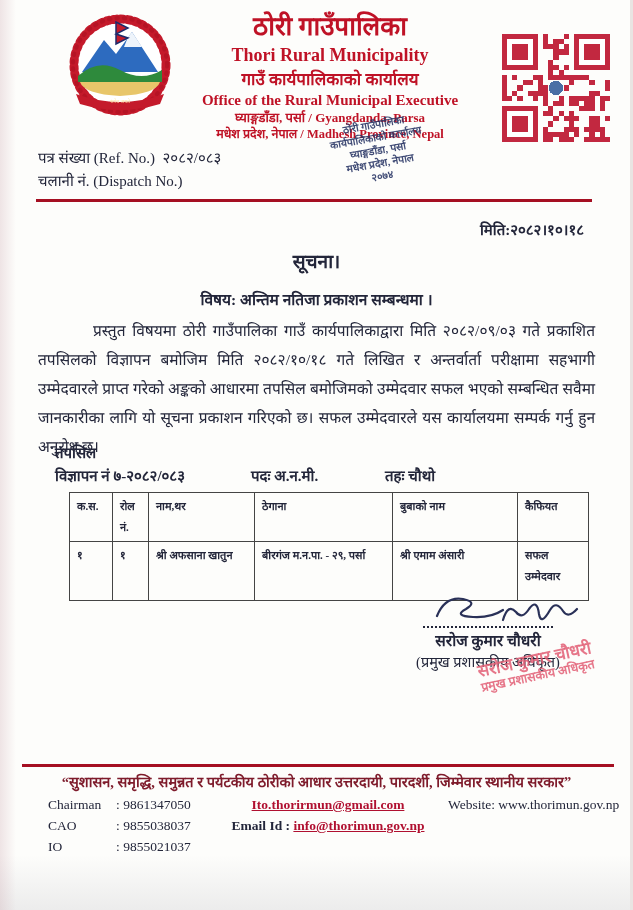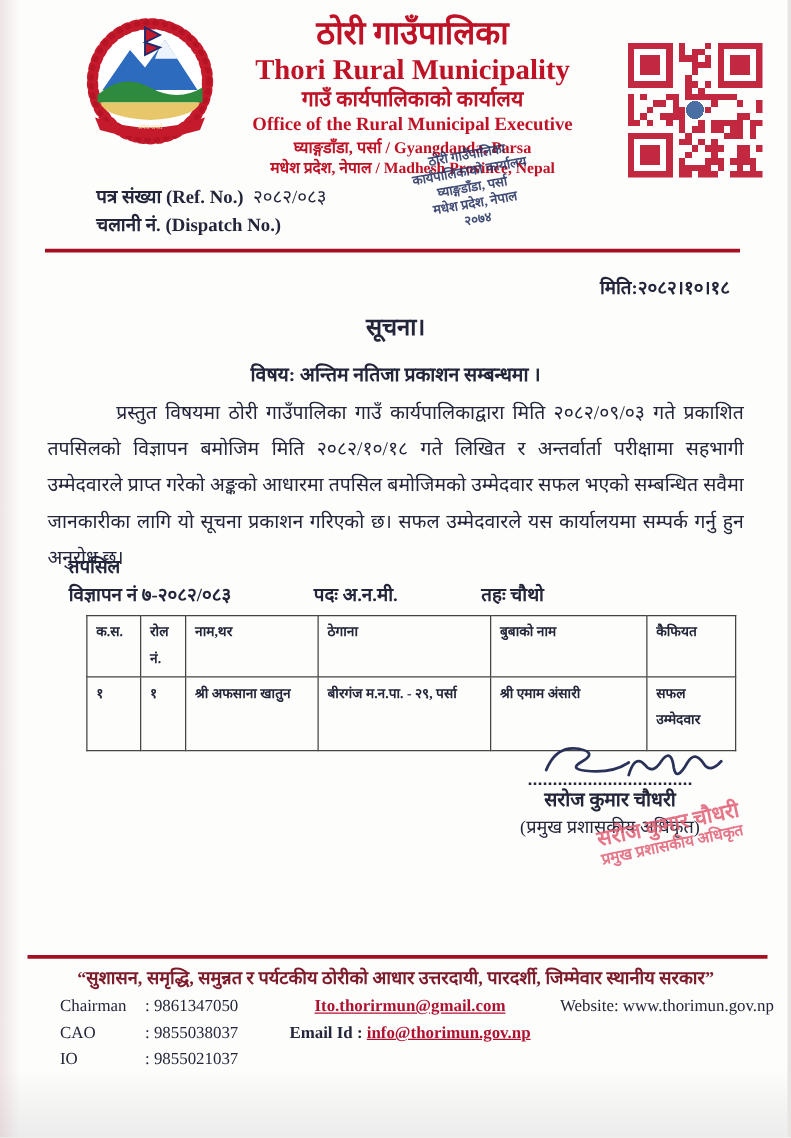--- a/index.html
+++ b/index.html
@@ -13,29 +13,29 @@
     background:
       linear-gradient(90deg, rgba(205,170,178,.30), rgba(255,255,255,0) 16px),
       linear-gradient(0deg, rgba(175,175,182,.22), rgba(255,255,255,0) 55px),
       #fdfdfb;
     color:#23263a;
   }
   
   .logo{position:absolute;left:58px;top:10px;width:124px;height:106px;}
   .header-text{position:absolute;left:160px;top:12px;width:340px;text-align:center;color:#bf1226;}
   .h-np{font-size:26px;font-weight:bold;line-height:30px;}
-  .h-en{font-size:23px;font-weight:bold;line-height:27px;}
+  .h-en{font-size:18px;font-weight:bold;line-height:27px;}
   .h-office-np{font-size:17px;font-weight:bold;line-height:22px;}
   .h-office-en{font-size:15px;font-weight:bold;line-height:19px;}
   .h-addr1{font-size:13px;font-weight:bold;line-height:16px;}
   .h-addr2{font-size:12.5px;font-weight:bold;line-height:16px;}
   .qr{position:absolute;left:502px;top:34px;width:108px;height:108px;}
   
   .refblock{position:absolute;left:38px;top:147px;font-size:15px;line-height:23px;}
-  .refblock b{font-weight:bold;margin-left:39px;}
+  .refblock b{font-weight:normal;}
   .office-stamp{
     position:absolute;left:288px;top:118px;width:180px;text-align:center;
     transform:rotate(-10deg);color:rgba(40,52,100,.88);
     font-size:10.5px;font-weight:bold;line-height:13px;
   }
   .rule-top{position:absolute;left:36px;top:199px;width:556px;height:2.5px;background:#a50f22;}
   .date-line{position:absolute;right:46px;top:219px;font-size:15px;font-weight:bold;}
   
   .notice-title{position:absolute;left:0;top:248px;width:633px;text-align:center;font-size:19px;font-weight:bold;}
   .subject-line{position:absolute;left:0;top:288px;width:633px;text-align:center;font-size:15.5px;font-weight:bold;}

